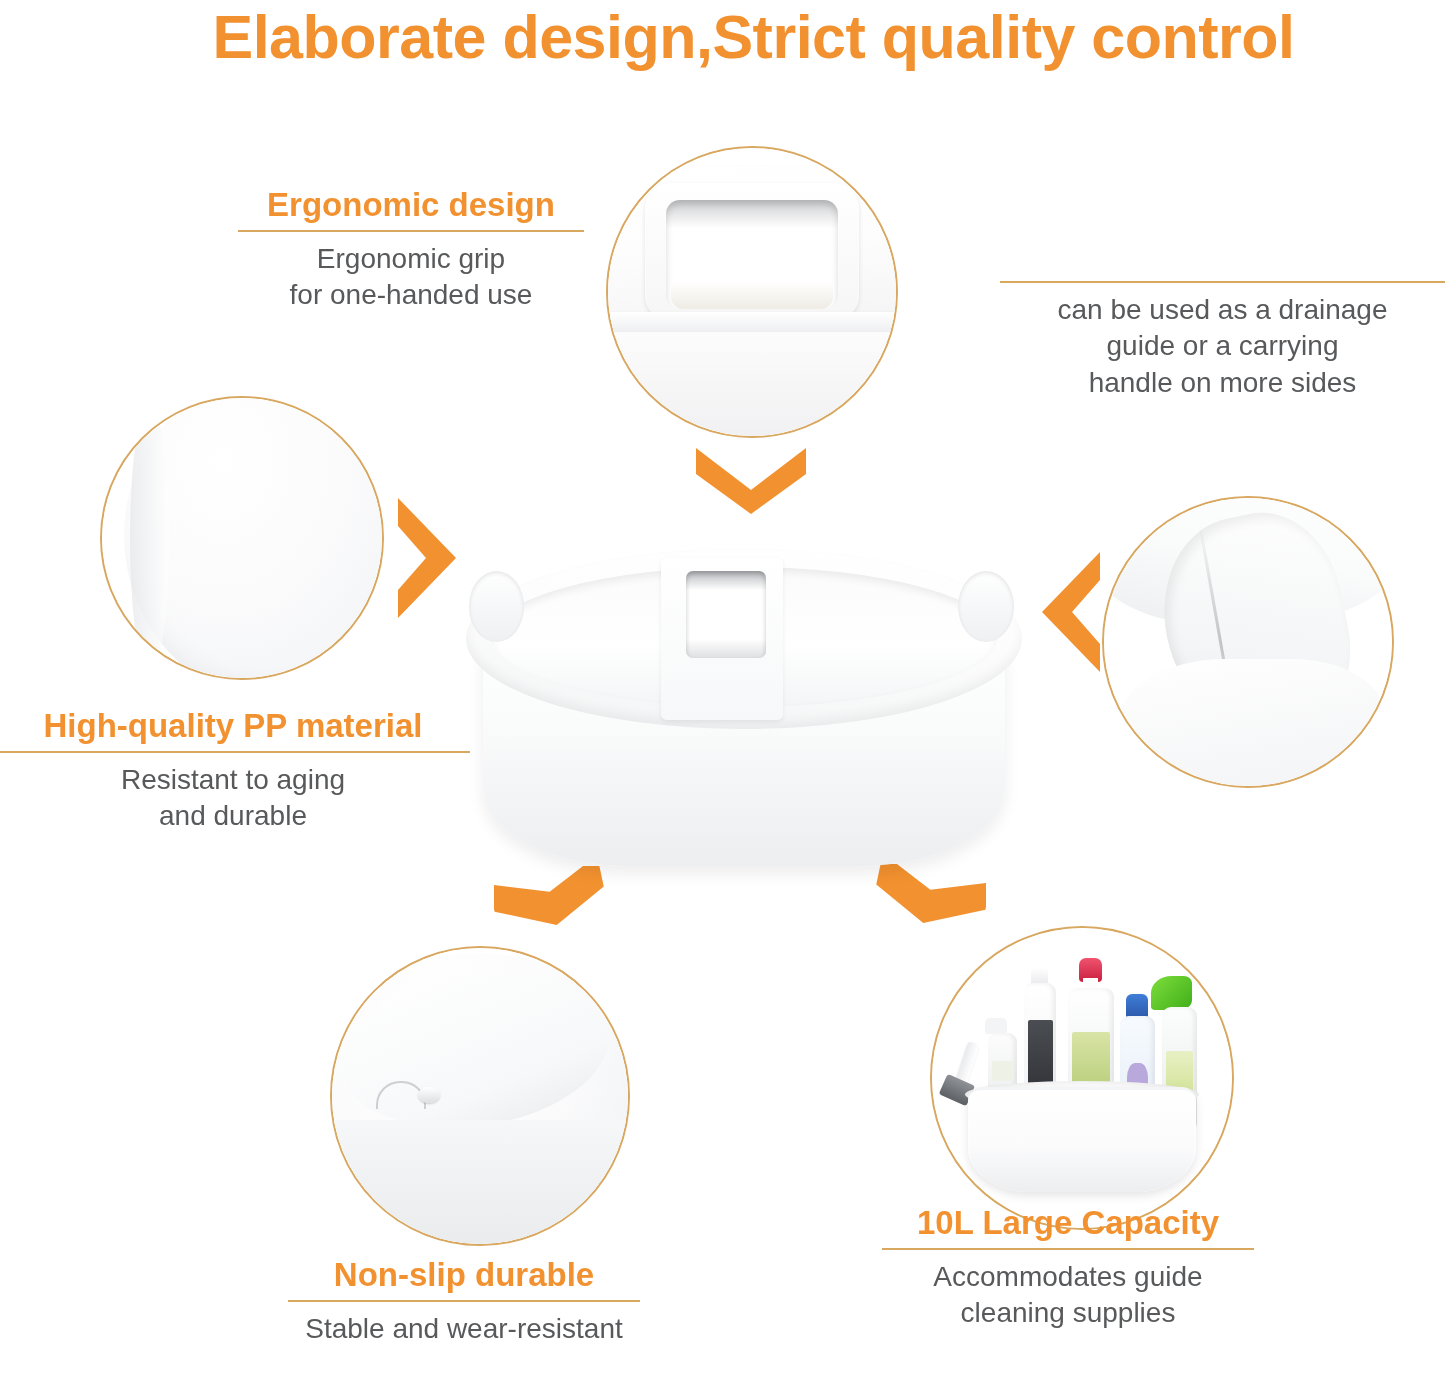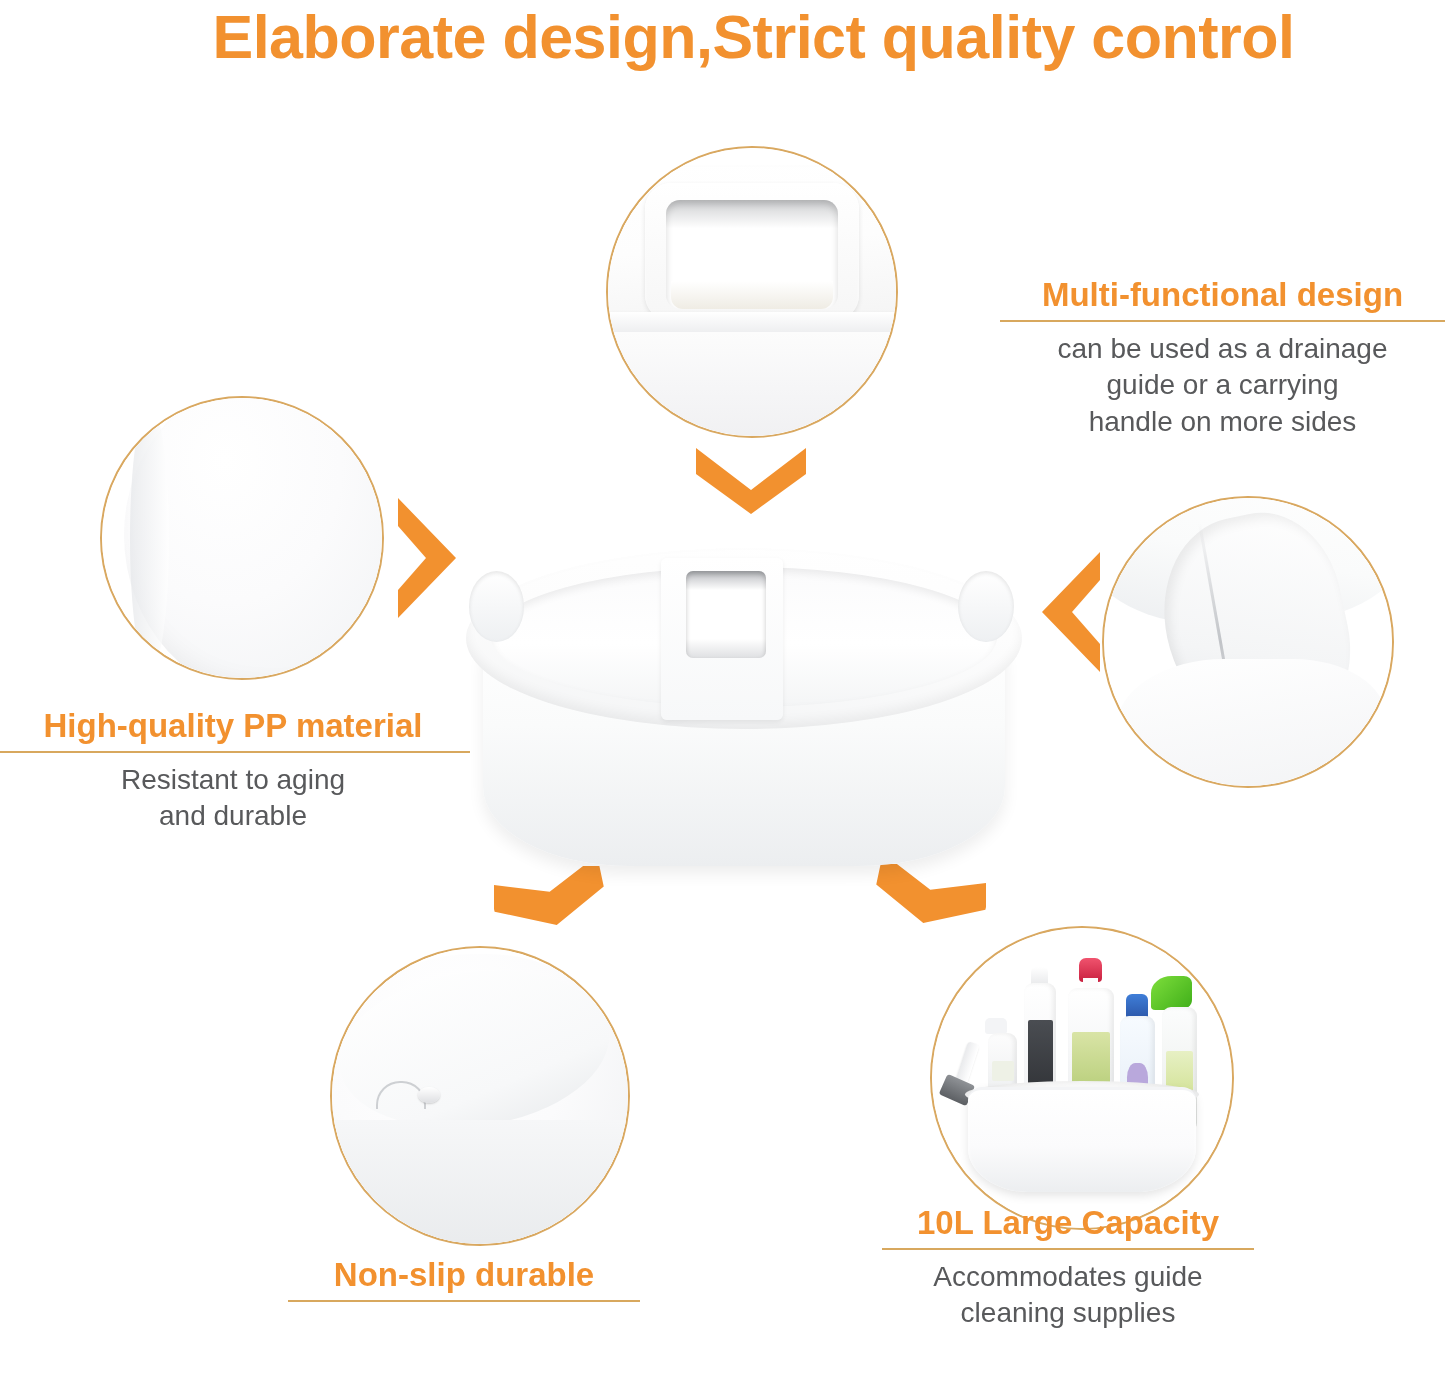--- a/index.html
+++ b/index.html
@@ -471,39 +471,45 @@
   <div id="product-main">
     <div class="basin-body"></div>
     <div class="basin-top"></div>
     <div class="basin-well"></div>
     <div class="spout-l"></div>
     <div class="spout-r"></div>
     <div class="divider"></div>
     <div class="grip-slot"></div>
   </div>
 
+  <div class="feature ta-center" id="feat-ergonomic">
+    <div class="f-title">Ergonomic design</div>
+    <div class="f-rule"></div>
+    <div class="f-desc">Ergonomic grip
+for one-handed use</div>
+  </div>
 
   <div class="feature ta-center" id="feat-multifunctional">
-    <div class="f-title">Multi-functional design</div>
     <div class="f-rule"></div>
     <div class="f-desc">can be used as a drainage
 guide or a carrying
 handle on more sides</div>
   </div>
 
   <div class="feature ta-center" id="feat-pp">
     <div class="f-title">High-quality PP material</div>
     <div class="f-rule"></div>
     <div class="f-desc">Resistant to aging
 and durable</div>
   </div>
 
   <div class="feature ta-center" id="feat-nonslip">
     <div class="f-title">Non-slip durable</div>
     <div class="f-rule"></div>
+    <div class="f-desc">Stable and wear-resistant</div>
   </div>
 
   <div class="feature ta-center" id="feat-capacity">
     <div class="f-title">10L Large Capacity</div>
     <div class="f-rule"></div>
     <div class="f-desc">Accommodates guide
 cleaning supplies</div>
   </div>
 
 </div>

